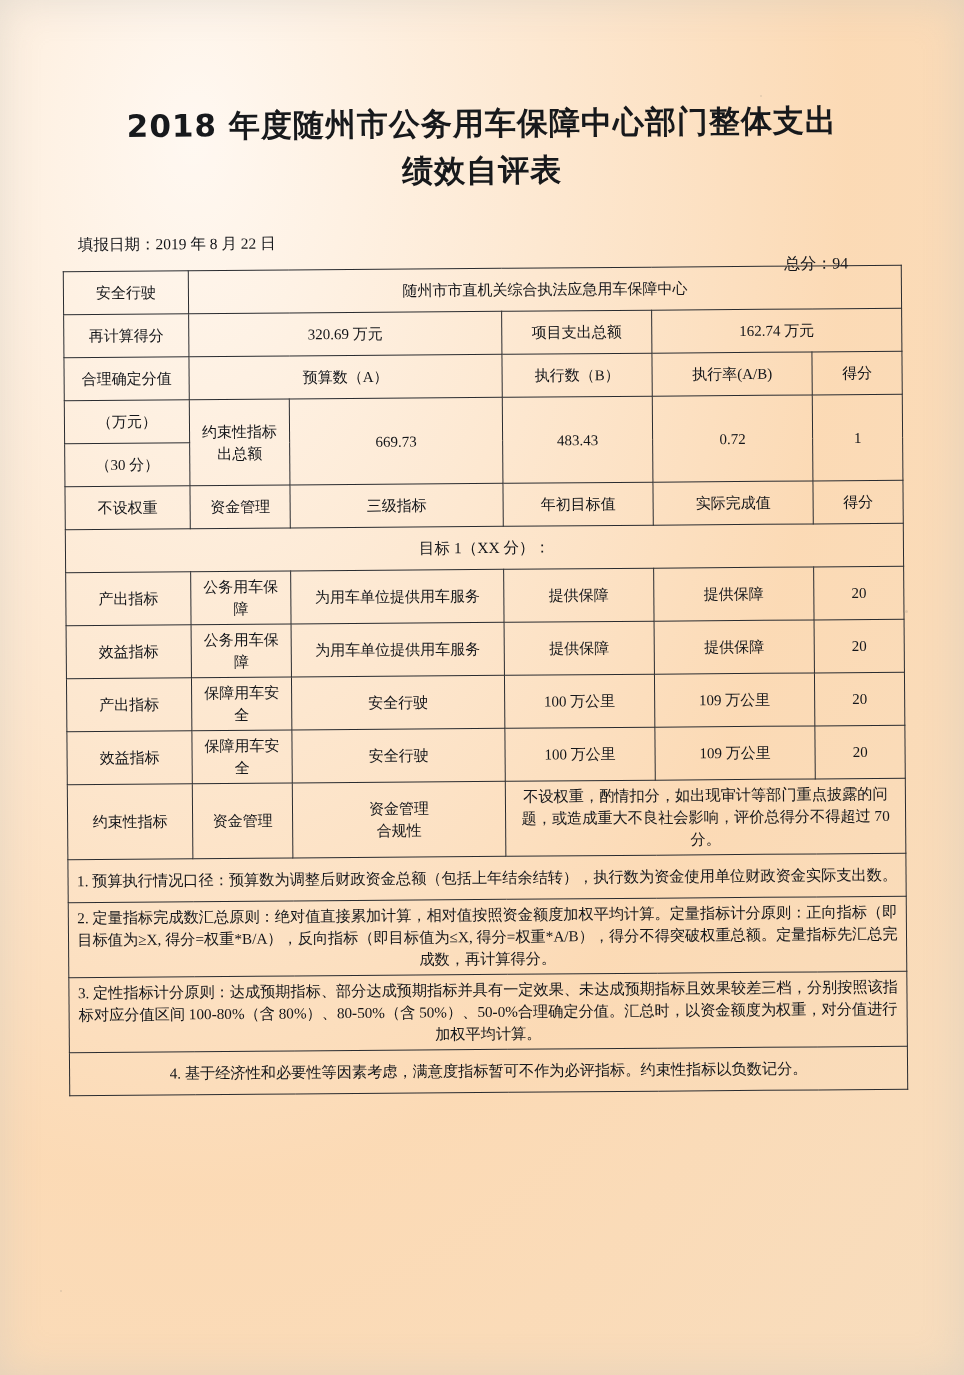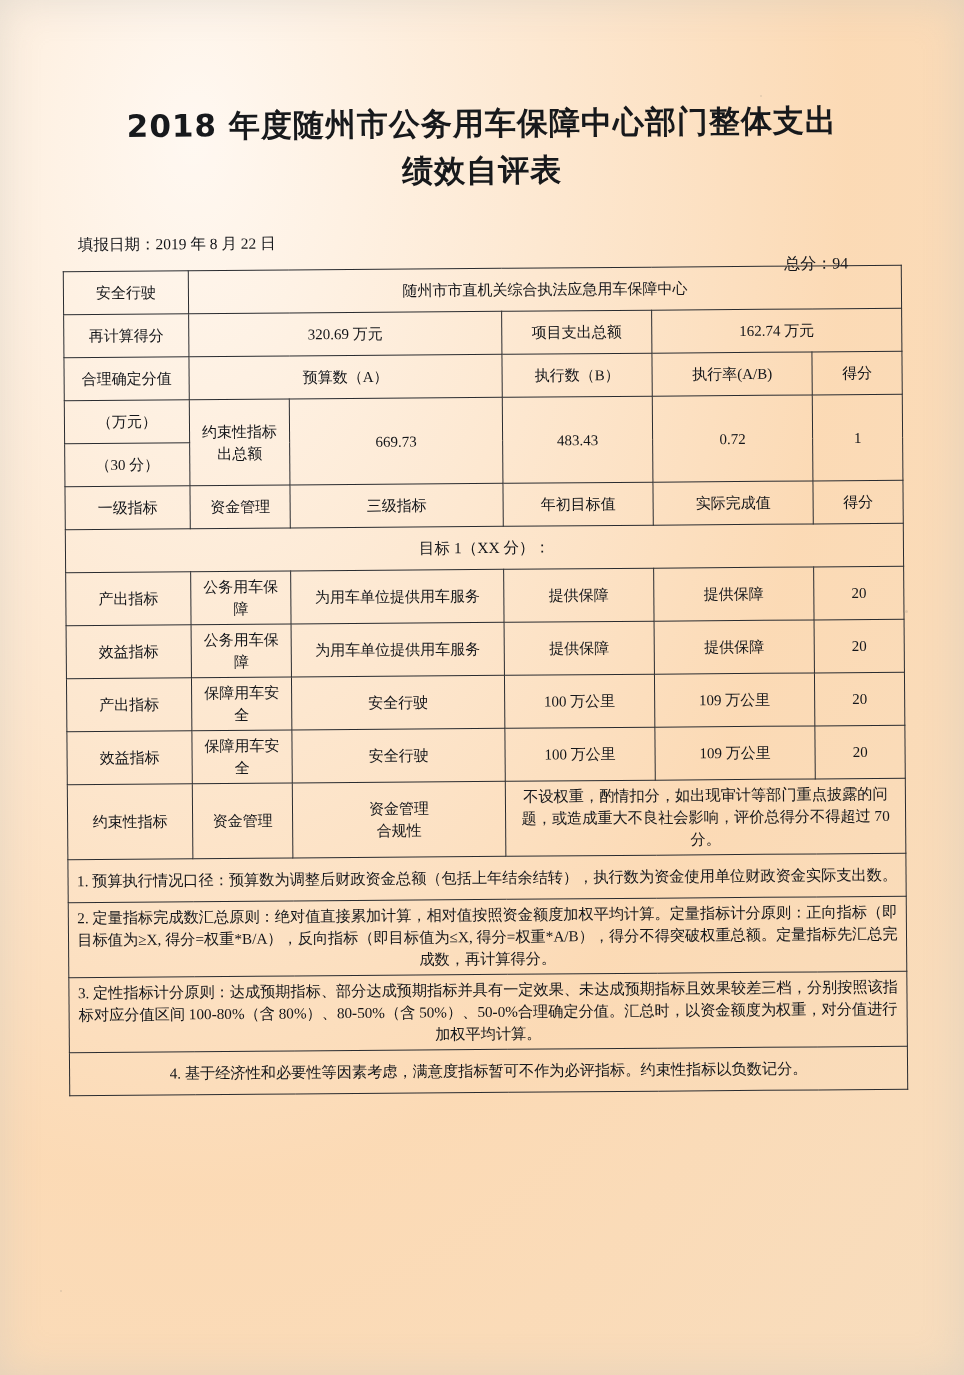--- a/index.html
+++ b/index.html
@@ -174,21 +174,21 @@
           </td>
           <td rowspan="2">669.73</td>
           <td rowspan="2">483.43</td>
           <td rowspan="2">0.72</td>
           <td rowspan="2">1</td>
         </tr>
         <tr>
           <td>（30 分）</td>
         </tr>
         <tr>
-          <td>一级指标</td>
+          <td>不设权重</td>
           <td>资金管理</td>
           <td>三级指标</td>
           <td>年初目标值</td>
           <td>实际完成值</td>
           <td>得分</td>
         </tr>
         <tr class="target-row">
           <td colspan="6">目标 1（XX 分）：</td>
         </tr>
 

